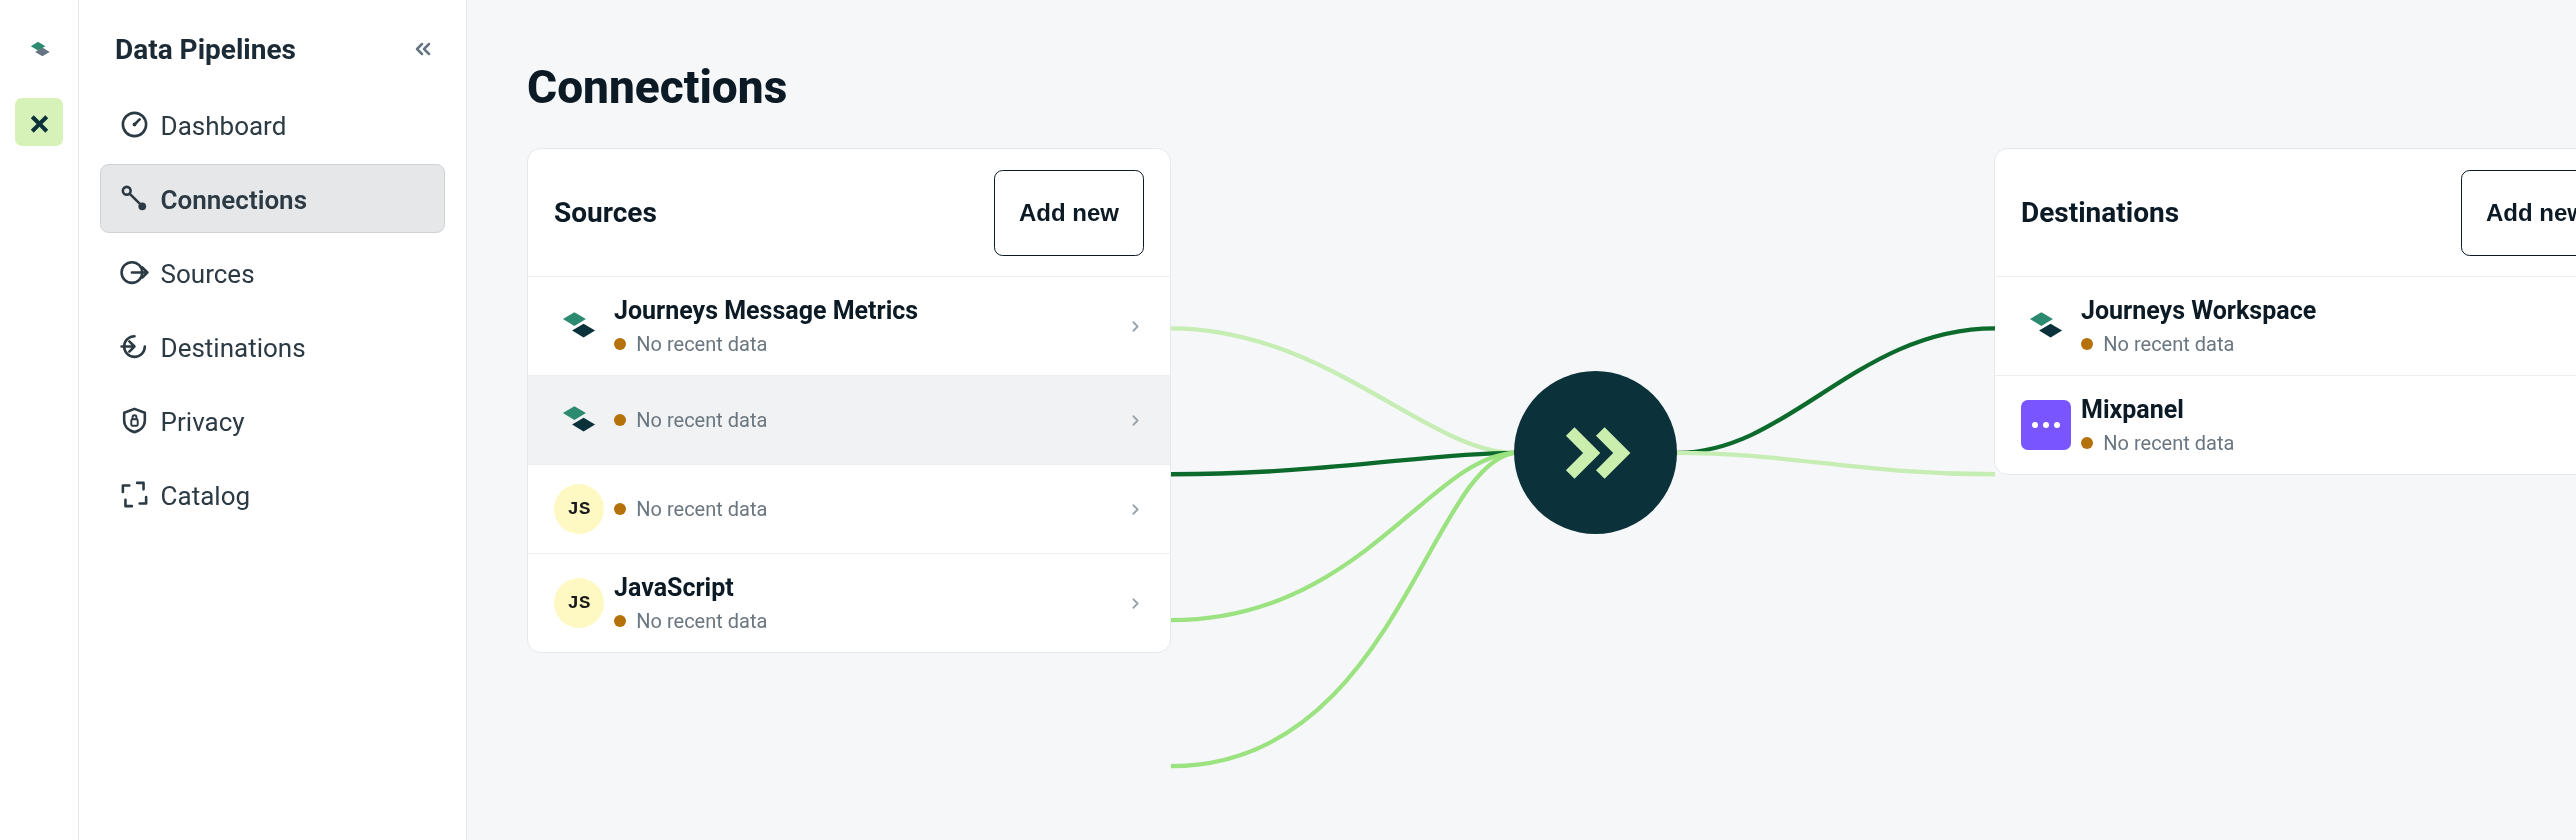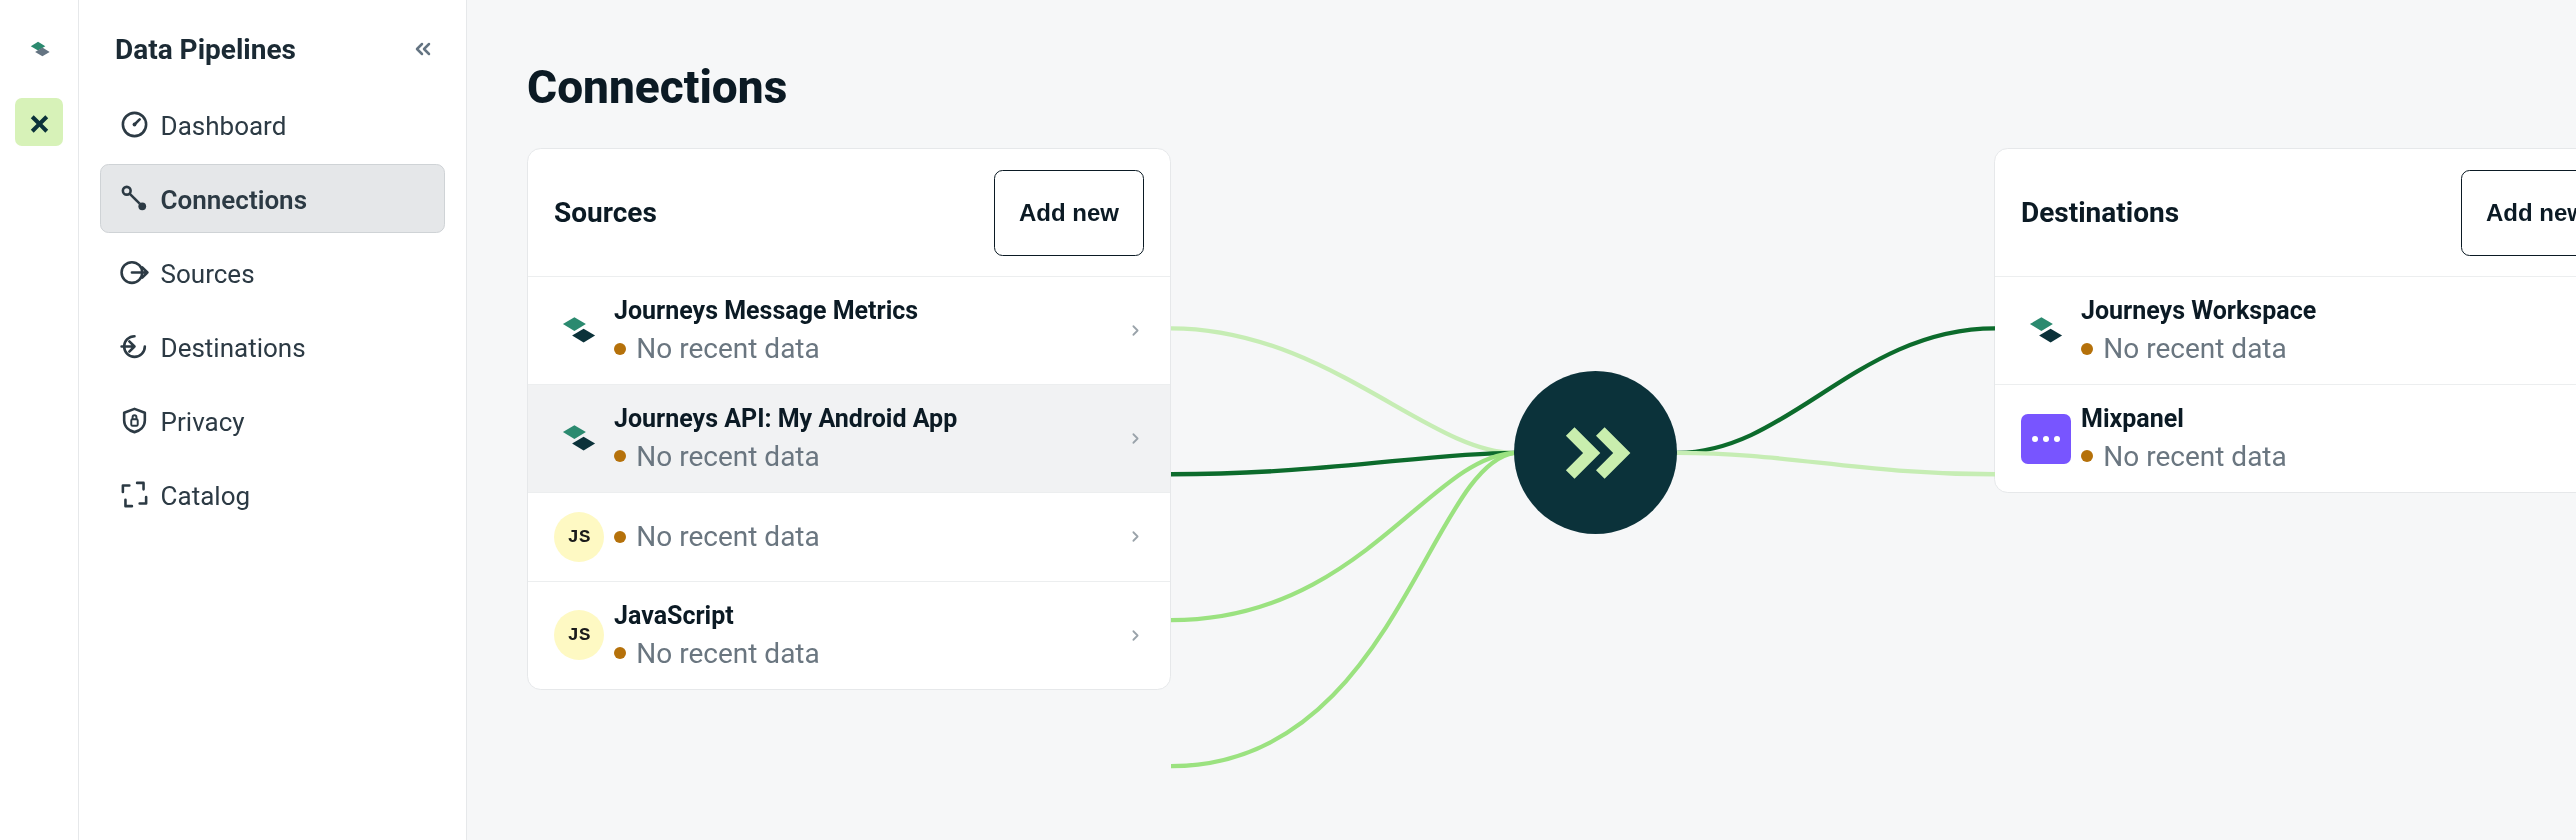--- a/index.html
+++ b/index.html
@@ -171,21 +171,21 @@
     font-weight: 700;
     margin-bottom: 6.9px;
     white-space: nowrap;
     overflow: hidden;
     text-overflow: ellipsis;
   }
   .row-status {
     display: flex;
     align-items: center;
     gap: 10.3px;
-    font-size: 28px;
+    font-size: 20px;
     color: #6a7680;
   }
   .status-dot {
     width: 12px;
     height: 12px;
     border-radius: 50%;
     background: #b5710a;
     flex-shrink: 0;
   }
   .chevron {
@@ -408,21 +408,20 @@
           </div>
 
           <div class="row-item selected">
             <div class="row-icon">
               <svg width="46" height="46" viewBox="0 0 40 40">
                   <path d="M6 14 L16 8 L26 14 L16 20 Z" fill="#2b8a6f"></path>
                   <path d="M14 24 L24 18 L34 24 L24 30 Z" fill="#0b323a"></path>
                 </svg>
             </div>
             <div class="row-body">
-              <div class="row-title">Journeys API: My Android App</div>
               <div class="row-status">
                 <span class="status-dot"></span>
                 <span>No recent data</span>
               </div>
             </div>
             <div class="chevron">
               <svg viewBox="0 0 24 24">
                   <path d="M9 6 L15 12 L9 18" stroke="#9aa3aa" stroke-width="2.5" fill="none" stroke-linecap="round" stroke-linejoin="round"></path>
                 </svg>
             </div>

